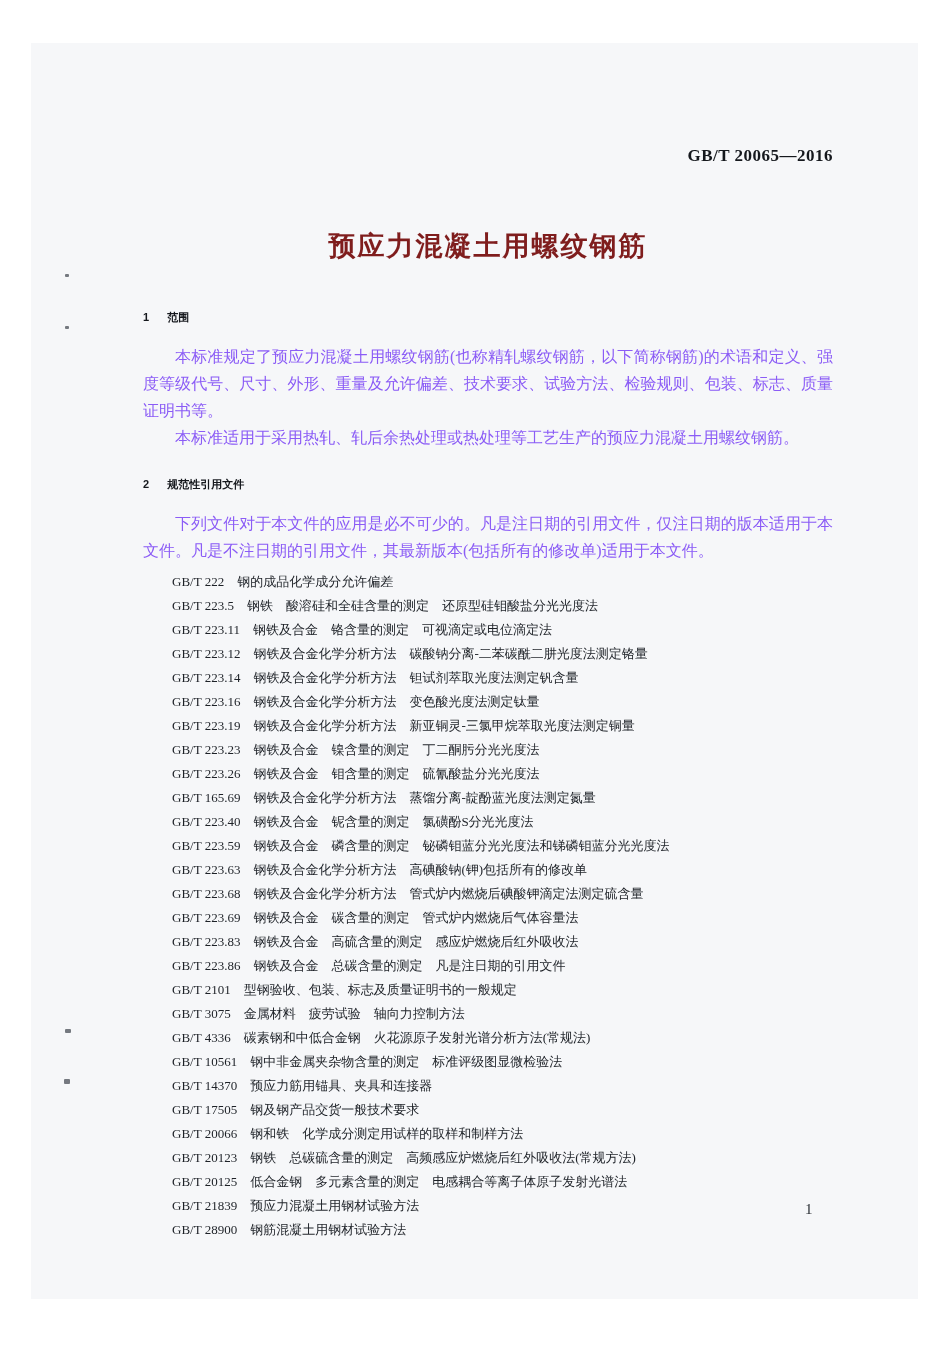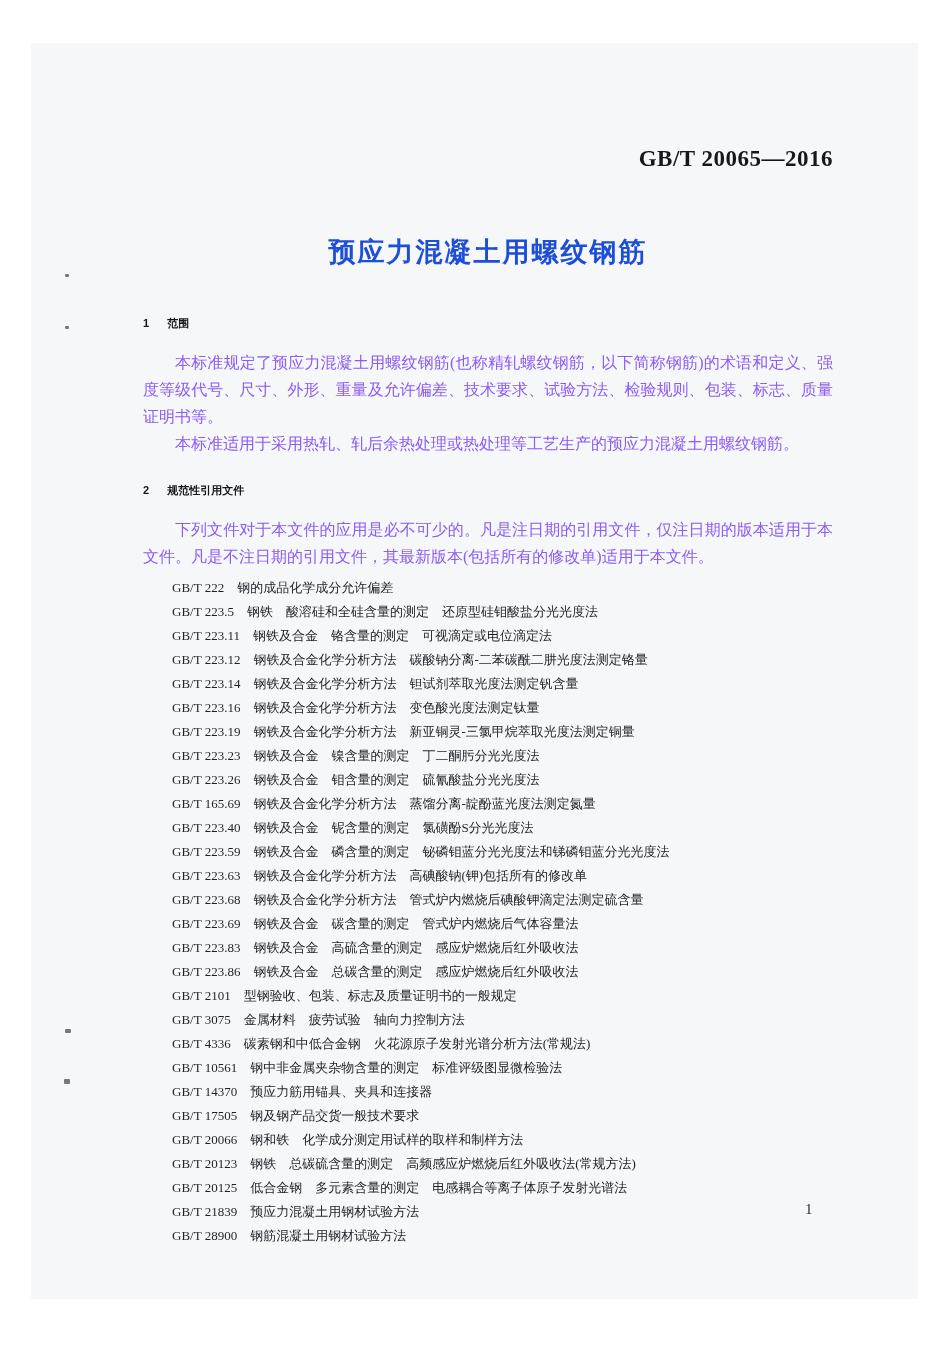--- a/index.html
+++ b/index.html
@@ -13,32 +13,32 @@
     position:absolute;left:31px;top:43px;width:887px;height:1256px;
     background:#f6f7f9;
   }
   .content{
     position:absolute;left:112px;top:0;width:690px;
   }
   .std-code{
     margin-top:103px;
     text-align:right;
     font-weight:bold;
-    font-size:23px;
+    font-size:17px;
     letter-spacing:0.5px;
     color:#15181d;
   }
   .doc-title{
     margin-top:62px;
     text-align:center;
     font-family:"Liberation Sans","DejaVu Sans",sans-serif;
     font-weight:bold;
     font-size:27px;
     letter-spacing:2px;
-    color:#1d4ed8;
+    color:#7f1d1d;
   }
   .sec-heading{
     font-family:"Liberation Sans","DejaVu Sans",sans-serif;
     font-weight:bold;
     font-size:11px;
     color:#15181d;
   }
   .sec1-heading{margin-top:46px;}
   .sec2-heading{margin-top:26px;}
   .sec-heading .sec-num{margin-right:18px;}
@@ -120,21 +120,21 @@
         <div class="ref-item"><span class="ref-code">GB/T 223.19</span><span class="ref-title">钢铁及合金化学分析方法　新亚铜灵-三氯甲烷萃取光度法测定铜量</span></div>
         <div class="ref-item"><span class="ref-code">GB/T 223.23</span><span class="ref-title">钢铁及合金　镍含量的测定　丁二酮肟分光光度法</span></div>
         <div class="ref-item"><span class="ref-code">GB/T 223.26</span><span class="ref-title">钢铁及合金　钼含量的测定　硫氰酸盐分光光度法</span></div>
         <div class="ref-item"><span class="ref-code">GB/T 165.69</span><span class="ref-title">钢铁及合金化学分析方法　蒸馏分离-靛酚蓝光度法测定氮量</span></div>
         <div class="ref-item"><span class="ref-code">GB/T 223.40</span><span class="ref-title">钢铁及合金　铌含量的测定　氯磺酚S分光光度法</span></div>
         <div class="ref-item"><span class="ref-code">GB/T 223.59</span><span class="ref-title">钢铁及合金　磷含量的测定　铋磷钼蓝分光光度法和锑磷钼蓝分光光度法</span></div>
         <div class="ref-item"><span class="ref-code">GB/T 223.63</span><span class="ref-title">钢铁及合金化学分析方法　高碘酸钠(钾)包括所有的修改单</span></div>
         <div class="ref-item"><span class="ref-code">GB/T 223.68</span><span class="ref-title">钢铁及合金化学分析方法　管式炉内燃烧后碘酸钾滴定法测定硫含量</span></div>
         <div class="ref-item"><span class="ref-code">GB/T 223.69</span><span class="ref-title">钢铁及合金　碳含量的测定　管式炉内燃烧后气体容量法</span></div>
         <div class="ref-item"><span class="ref-code">GB/T 223.83</span><span class="ref-title">钢铁及合金　高硫含量的测定　感应炉燃烧后红外吸收法</span></div>
-        <div class="ref-item"><span class="ref-code">GB/T 223.86</span><span class="ref-title">钢铁及合金　总碳含量的测定　感应炉燃烧后红外吸收法</span></div>
+        <div class="ref-item"><span class="ref-code">GB/T 223.86</span><span class="ref-title">钢铁及合金　总碳含量的测定　凡是注日期的引用文件</span></div>
         <div class="ref-item"><span class="ref-code">GB/T 2101</span><span class="ref-title">型钢验收、包装、标志及质量证明书的一般规定</span></div>
         <div class="ref-item"><span class="ref-code">GB/T 3075</span><span class="ref-title">金属材料　疲劳试验　轴向力控制方法</span></div>
         <div class="ref-item"><span class="ref-code">GB/T 4336</span><span class="ref-title">碳素钢和中低合金钢　火花源原子发射光谱分析方法(常规法)</span></div>
         <div class="ref-item"><span class="ref-code">GB/T 10561</span><span class="ref-title">钢中非金属夹杂物含量的测定　标准评级图显微检验法</span></div>
         <div class="ref-item"><span class="ref-code">GB/T 14370</span><span class="ref-title">预应力筋用锚具、夹具和连接器</span></div>
         <div class="ref-item"><span class="ref-code">GB/T 17505</span><span class="ref-title">钢及钢产品交货一般技术要求</span></div>
         <div class="ref-item"><span class="ref-code">GB/T 20066</span><span class="ref-title">钢和铁　化学成分测定用试样的取样和制样方法</span></div>
         <div class="ref-item"><span class="ref-code">GB/T 20123</span><span class="ref-title">钢铁　总碳硫含量的测定　高频感应炉燃烧后红外吸收法(常规方法)</span></div>
         <div class="ref-item"><span class="ref-code">GB/T 20125</span><span class="ref-title">低合金钢　多元素含量的测定　电感耦合等离子体原子发射光谱法</span></div>
         <div class="ref-item"><span class="ref-code">GB/T 21839</span><span class="ref-title">预应力混凝土用钢材试验方法</span></div>

